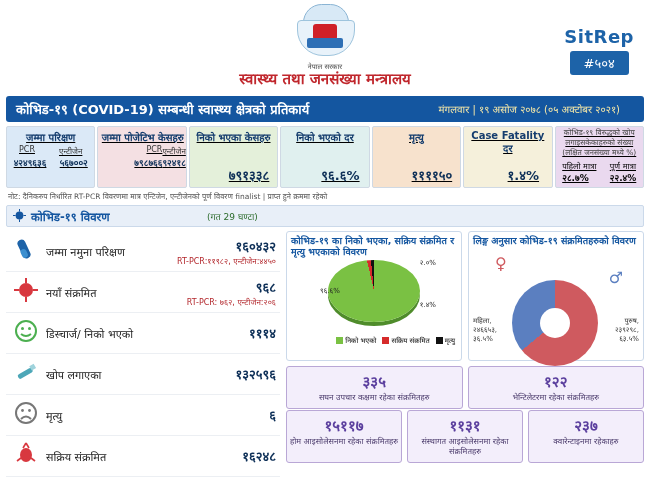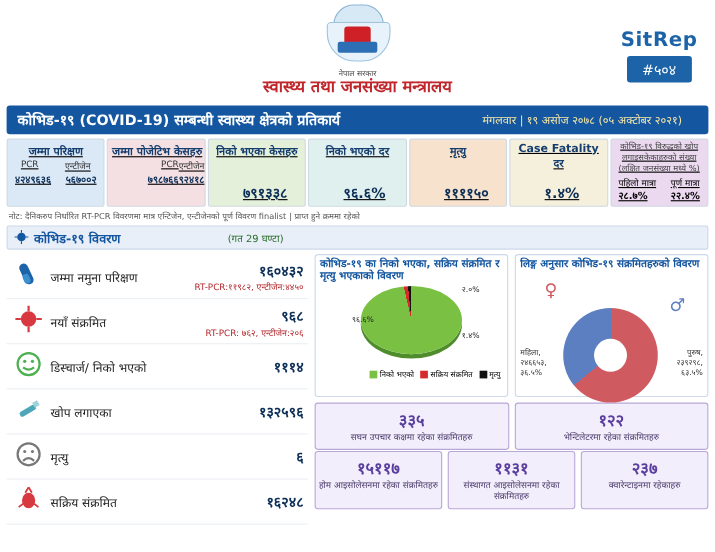--- a/index.html
+++ b/index.html
@@ -29,21 +29,21 @@
   
   .titlebar{margin:0 6px;height:26px;background:#1456a0;border-radius:3px;position:relative;}
   .titlebar .t{position:absolute;left:10px;top:4px;color:#fff;font-size:13px;font-weight:bold;}
   .titlebar .d{position:absolute;right:24px;top:6px;color:#f7e9a8;font-size:10px;}
 
   
   .strip{margin:4px 6px 0;display:flex;gap:2px;height:62px;}
   .cell{flex:1;border:1px solid #cfd9e4;border-radius:2px;position:relative;display:flex;flex-direction:column;text-decoration:underline;}
   .cell .hd{font-size:10px;text-align:center;padding:3px 2px 1px;font-weight:bold;color:#153d6e;}
   .cell .sub{font-size:8px;display:flex;justify-content:space-around;color:#333;}
-  .cell .val{font-size:13px;font-weight:bold;margin-top:auto;margin-bottom:3px;color:#0d2f57;padding-left:31px;}
+  .cell .val{font-size:13px;text-align:center;font-weight:bold;margin-top:auto;margin-bottom:3px;color:#0d2f57;padding-left:31px;}
   .cell .vals{font-size:9px;display:flex;justify-content:space-around;margin-bottom:4px;color:#0d2f57;font-weight:bold;}
   .c1{background:#dbe9f7;}
   .c2{background:#f4e0e3;align-items:flex-end;}
   .c3{background:#e4f0da;}
   .c4{background:#e0f0ef;}
   .c5{background:#f7e2cd;}
   .c6{background:#f5f0db;}
   .c7{background:#ead9ef;}
   .c7 .pair{display:flex;justify-content:space-around;font-size:8px;margin-bottom:3px;}
   .c7 .pair b{display:block;font-size:9px;}

